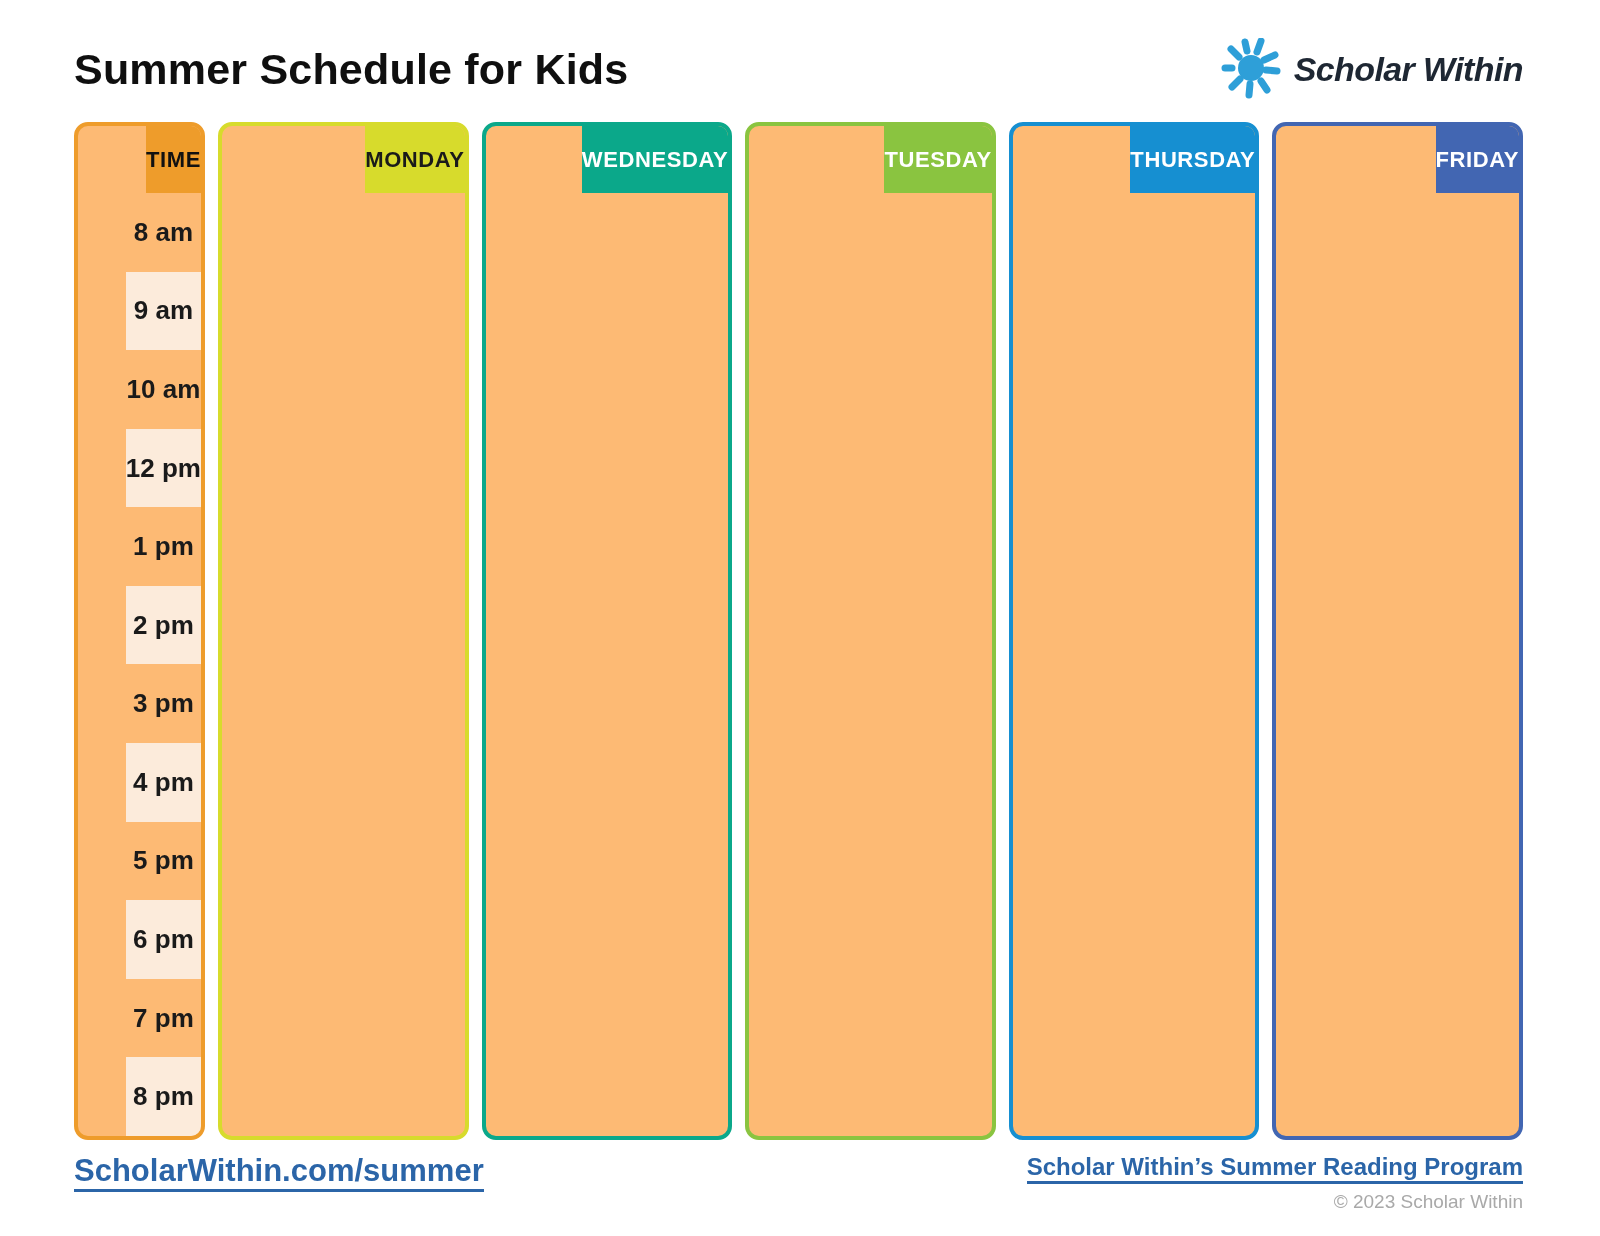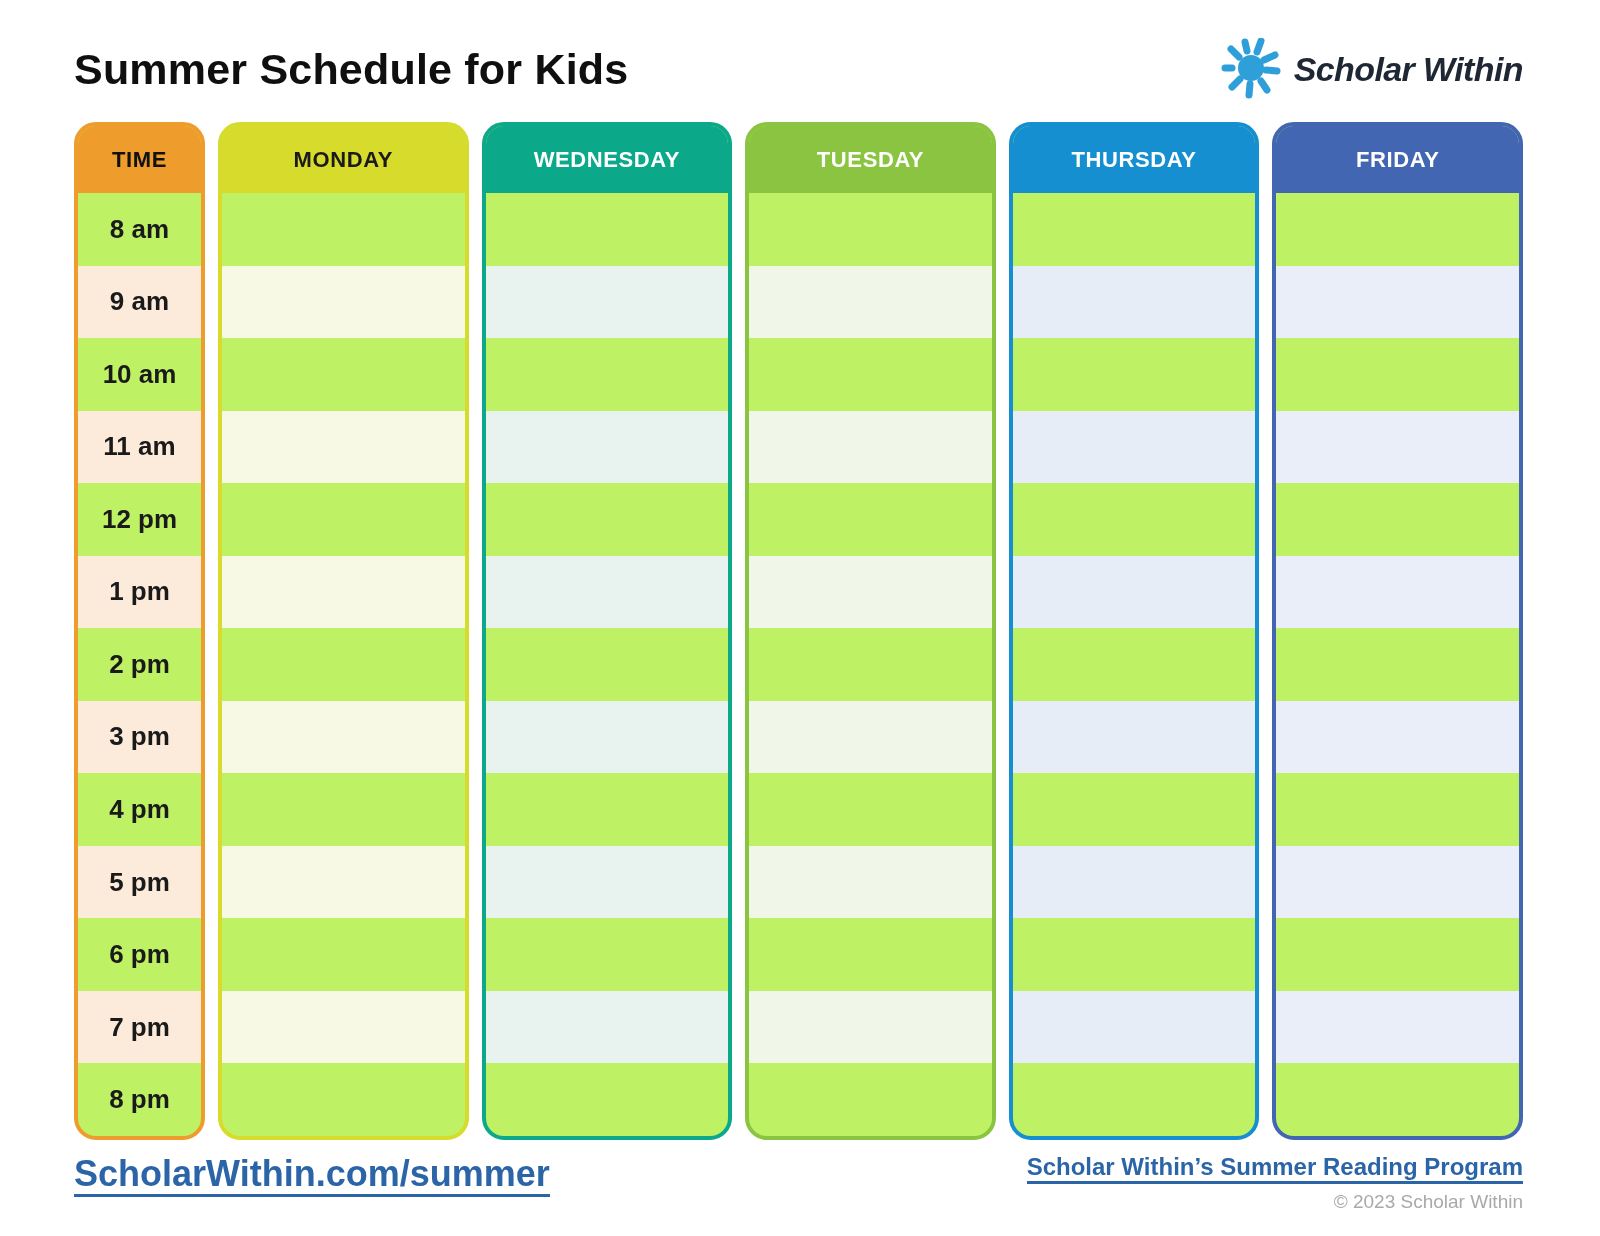--- a/index.html
+++ b/index.html
@@ -31,24 +31,24 @@
     color: #1e2733;
     white-space: nowrap;
   }
   
   .grid {
     flex: none; height: 1018px;
     display: flex; gap: 13px;
   }
   .col {
     border: 4px solid var(--col-color);
-    border-radius: 22px;
+    border-radius: 14px;
     overflow: hidden;
-    background: #bef264;
-    display: flex; flex-direction: column;
+    background: #fdba74;
+    display: flex; flex-direction: column; align-items: flex-end;
   }
   .time-col { width: 131px; flex: none; }
   .day-col { flex: 1; }
   .col-header {
     background: var(--col-color);
     color: var(--header-text);
     height: 67px; flex: none;
     display: flex; align-items: center; justify-content: center;
     font-size: 22px; font-weight: 700; letter-spacing: 0.6px;
     white-space: nowrap;
@@ -69,21 +69,21 @@
   }
   .link {
     color: var(--link-color, #2b65a8);
     font-weight: 700;
     text-decoration: none;
     border-bottom: 3px solid var(--link-color, #2b65a8);
     display: inline-block;
     line-height: 1.15;
     white-space: nowrap;
   }
-  .left-link { font-size: 36px; }
+  .left-link { font-size: 31px; }
   .right-block { text-align: right; }
   .right-link { font-size: 24px; border-bottom-width: 3px; }
   .copyright { color: #a9a9a9; font-size: 19px; margin-top: 7px; }
 </style>
 </head>
 <body>
 
 <div class="page">
 
   <div class="topbar">
@@ -116,23 +116,20 @@
   </div>
 
   <div class="row">
     <span>9 am</span>
   </div>
 
   <div class="row">
     <span>10 am</span>
   </div>
 
-  <div class="row">
-    <span>11 am</span>
-  </div>
 
   <div class="row">
     <span>12 pm</span>
   </div>
 
   <div class="row">
     <span>1 pm</span>
   </div>
 
   <div class="row">

